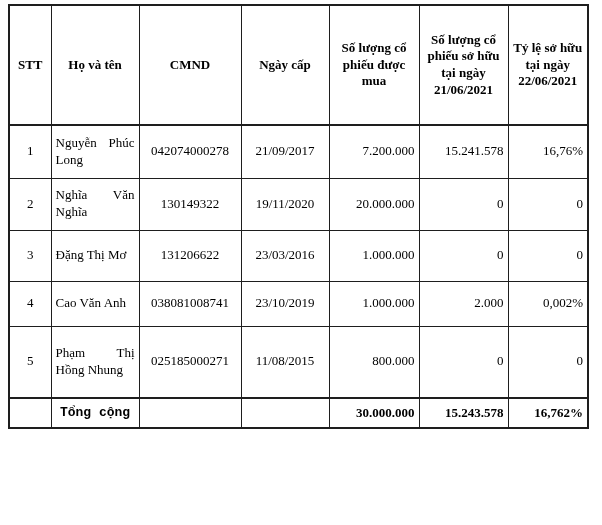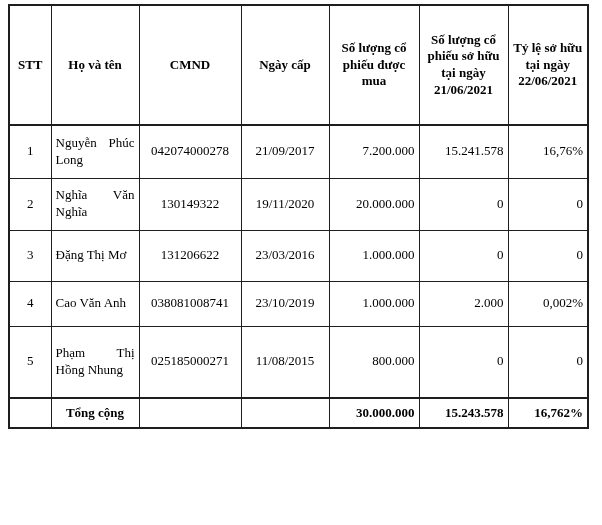--- a/index.html
+++ b/index.html
@@ -72,20 +72,21 @@
   tr.sep td { border-top-width: 2px; }
   td.section-label {
     text-align: left;
     padding-left: 7px;
     font-size: 13.5px;
     letter-spacing: 0.2px;
   }
   td.total-label {
     text-align: center;
     font-weight: bold;
+    font-family: Liberation Mono, monospace;
   }
 </style>
 </head>
 <body>
 
 <div class="page">
   <table class="inv">
     <colgroup>
       <col class="c-stt">
         <col class="c-name">

